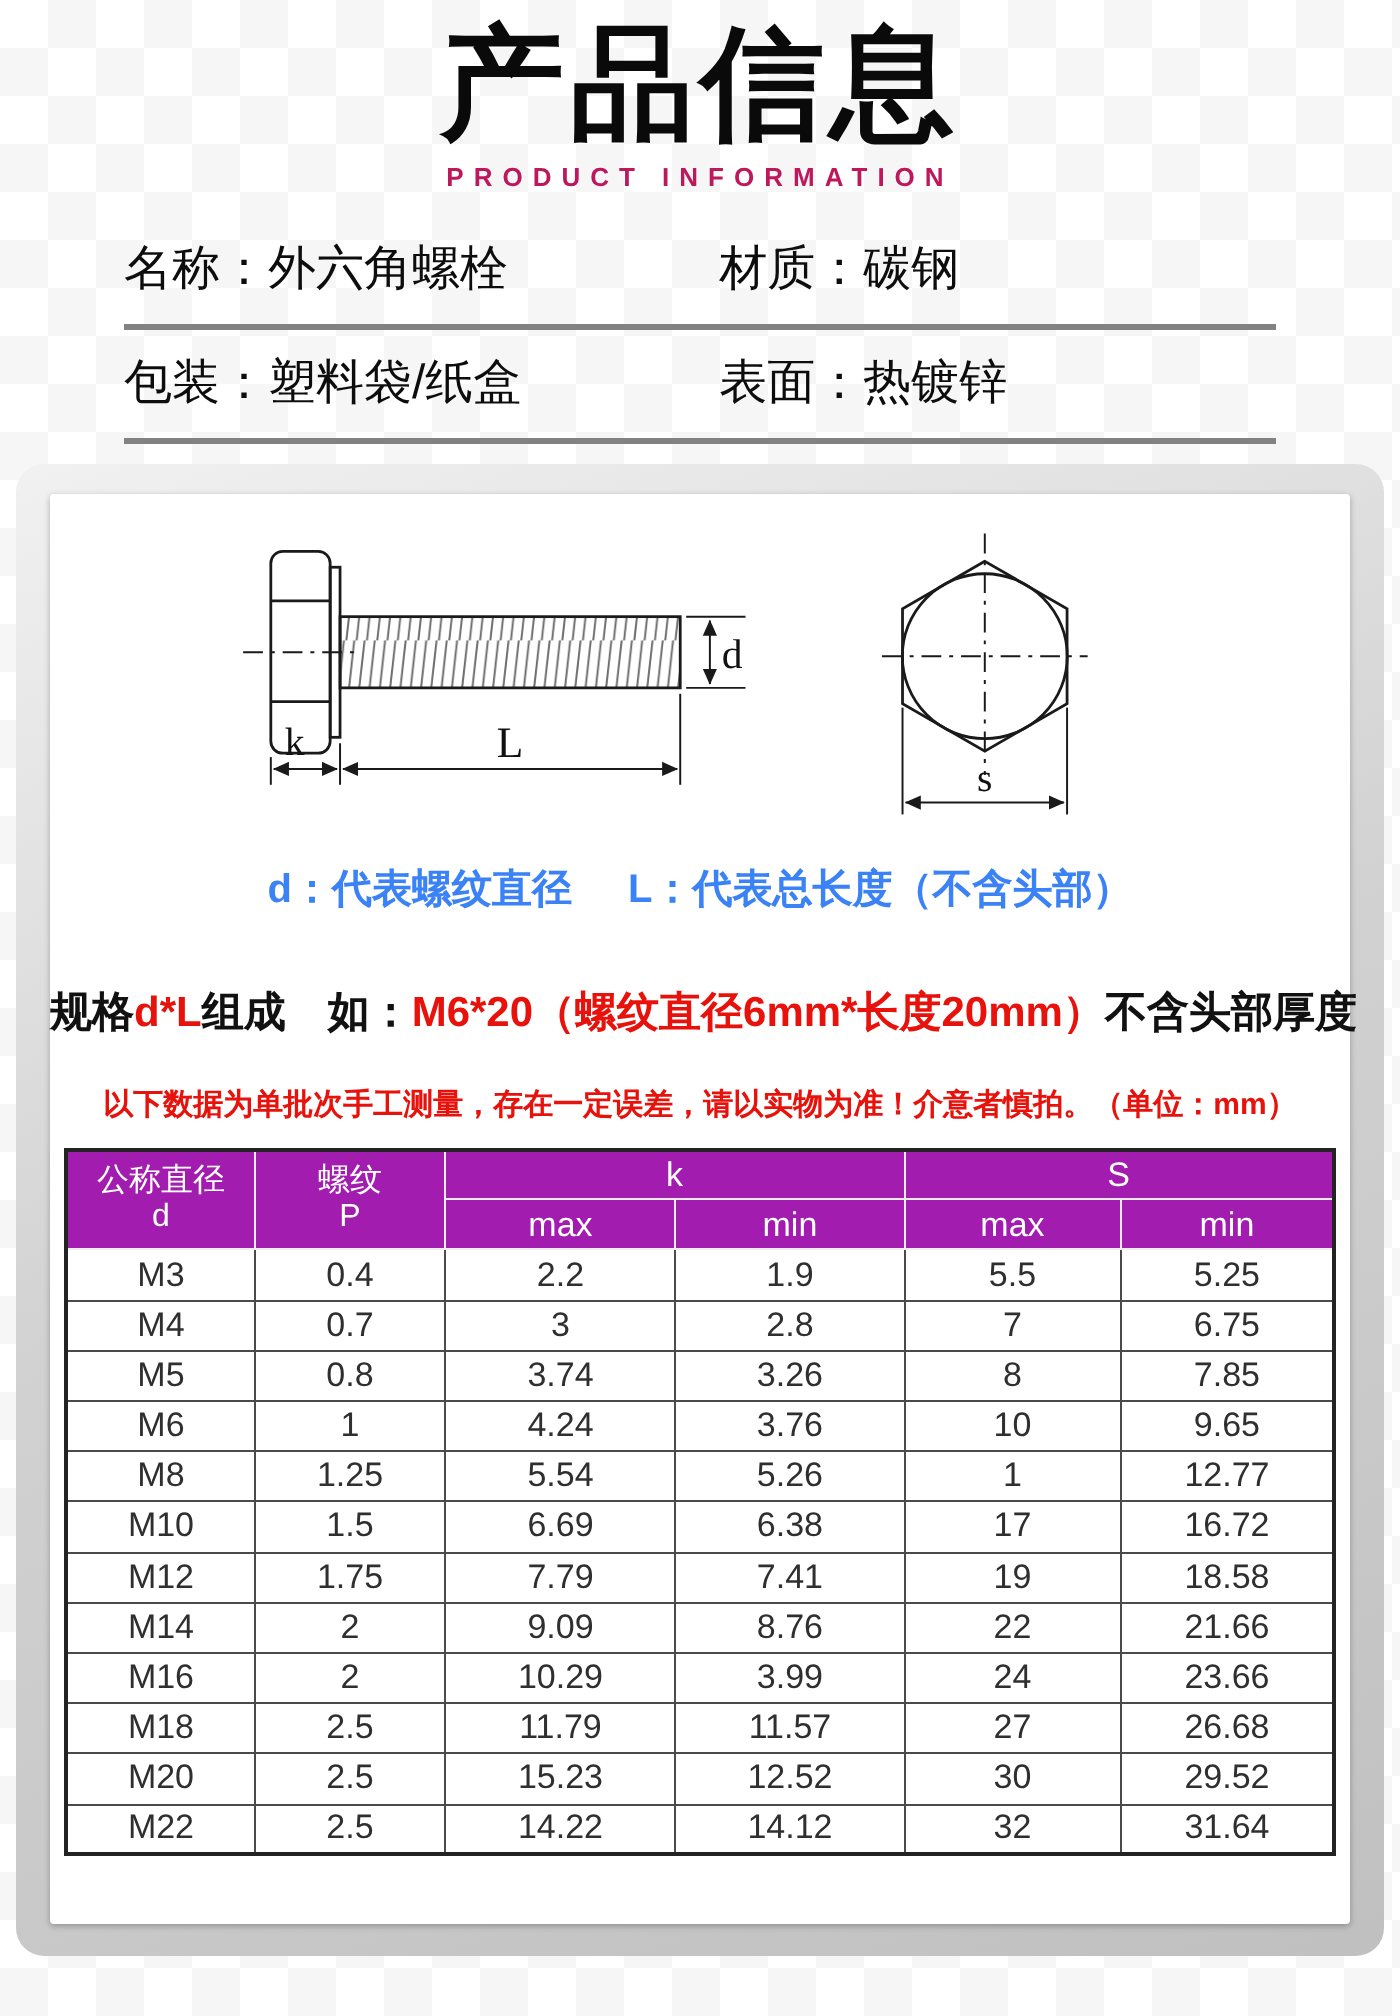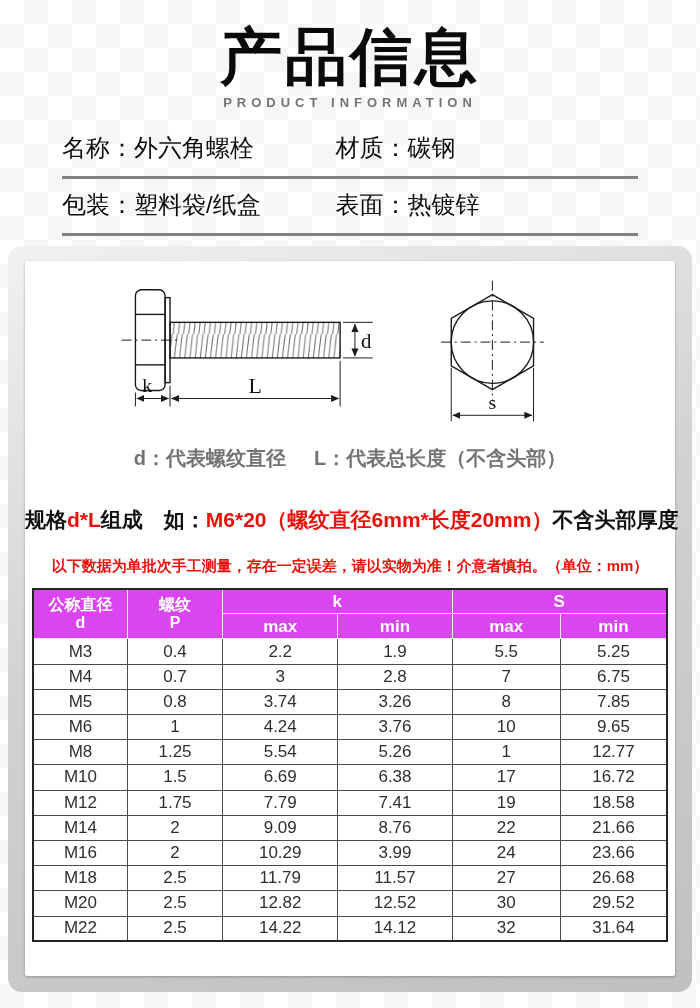--- a/index.html
+++ b/index.html
@@ -11,56 +11,56 @@
   html,body{margin:0;padding:0;}
   body{
     width:700px;height:1008px;overflow:hidden;
     font-family:"Liberation Sans",sans-serif;color:var(--ink);
     background-color:#ffffff;
     background-image:conic-gradient(#f6f6f6 90deg,transparent 90deg 180deg,#f6f6f6 180deg 270deg,transparent 270deg);
     background-size:48px 48px;
   }
   .page-title{
     text-align:center;font-size:62px;font-weight:900;letter-spacing:3px;
-    color:#0a0a0a;padding-top:24px;line-height:1.08;
+    color:#0a0a0a;padding-top:10px;line-height:1.08;
   }
   .page-subtitle{
     text-align:center;font-size:13px;font-weight:bold;letter-spacing:5px;
-    color:#737373;margin-top:4px;
+    color:#be185d;margin-top:4px;
   }
   .info{margin:12px 62px 0;}
-  .info-row{display:flex;font-size:24px;color:#0d0d0d;padding:10px 0 12px;align-items:baseline;}
+  .info-row{display:flex;font-size:24px;color:#0d0d0d;padding:10px 0 12px;align-items:baseline;gap:24px;}
   .info-row .field{white-space:nowrap;}
   .info-row .field:first-child{width:47.5%;}
   .divider{height:3px;background:var(--line-gray);}
   .card{
     margin:10px 8px 0;height:746px;border-radius:14px;
     padding:15px 17px 16px;
     background:linear-gradient(160deg,#f1f1f1 0%,#d2d2d2 45%,#c0c0c0 100%);
   }
   .panel{
     background:#fff;height:100%;border-radius:2px;
     box-shadow:0 1px 3px rgba(0,0,0,.28);
     padding-top:2px;
   }
   svg.diagram{display:block;width:100%;height:178px;}
-  .defs-line{ text-align:center;font-weight:bold;font-size:20px;color:#737373;}
+  .defs-line{ text-align:center;font-weight:bold;font-size:20px;color:#3b82f6;}
   .defs-line.first{margin-top:4px;}
   .defs-line.second{margin-top:9px;}
   .defs-line .part2{margin-left:28px;}
   .spec-line{text-align:center;font-weight:bold;font-size:21px;margin-top:34px;color:#111;white-space:nowrap;}
   .spec-line .red{color:var(--red);}
   .note-line{text-align:center;font-weight:bold;font-size:15px;margin-top:23px;color:var(--red);white-space:nowrap;}
   table.spec-table{
     border-collapse:collapse;table-layout:fixed;
     width:calc(100% - 14px);margin:12px auto 0;
     border:2px solid #232323;
   }
   table.spec-table thead th{
-    background:#d946ef;color:#ffffff;font-weight:bold;font-size:17px;
+    background:#a21caf;color:#ffffff;font-weight:normal;font-size:17px;
     border:1px solid #ededed;height:25px;padding:0;line-height:1.15;
   }
   table.spec-table thead th.two-line{font-size:16px;}
   table.spec-table td{
     border:1px solid #4a4a4a;background:#fff;
     font-size:17px;color:#2f2f2f;text-align:center;
     height:25.2px;padding:0;white-space:nowrap;
   }
 </style>
 </head>
@@ -257,21 +257,21 @@
             <td>M18</td>
             <td>2.5</td>
             <td>11.79</td>
             <td>11.57</td>
             <td>27</td>
             <td>26.68</td>
           </tr>
           <tr>
             <td>M20</td>
             <td>2.5</td>
-            <td>12.82</td>
+            <td>15.23</td>
             <td>12.52</td>
             <td>30</td>
             <td>29.52</td>
           </tr>
           <tr>
             <td>M22</td>
             <td>2.5</td>
             <td>14.22</td>
             <td>14.12</td>
             <td>32</td>

